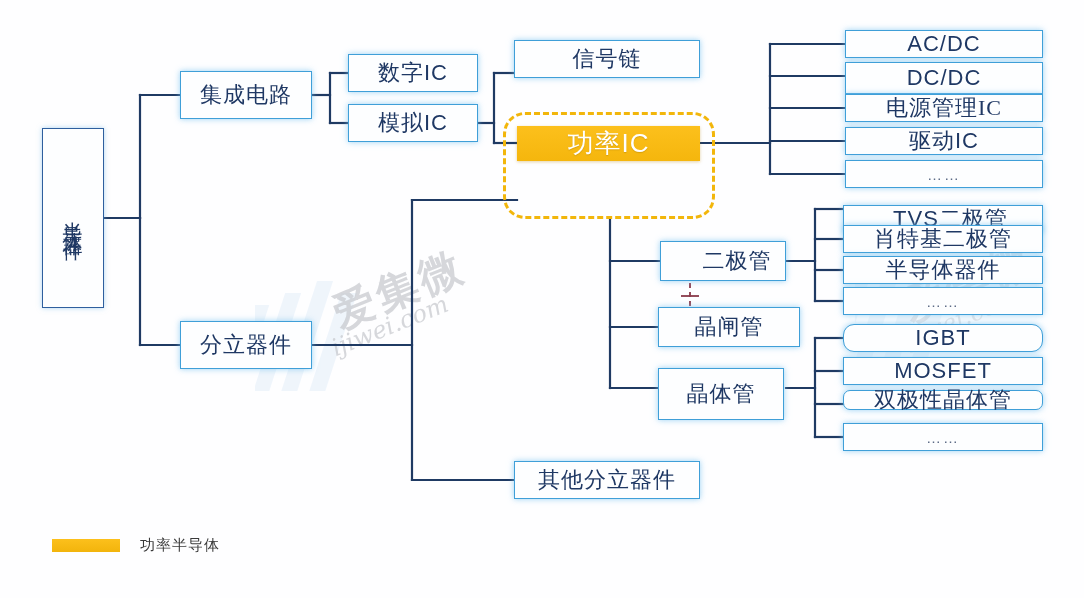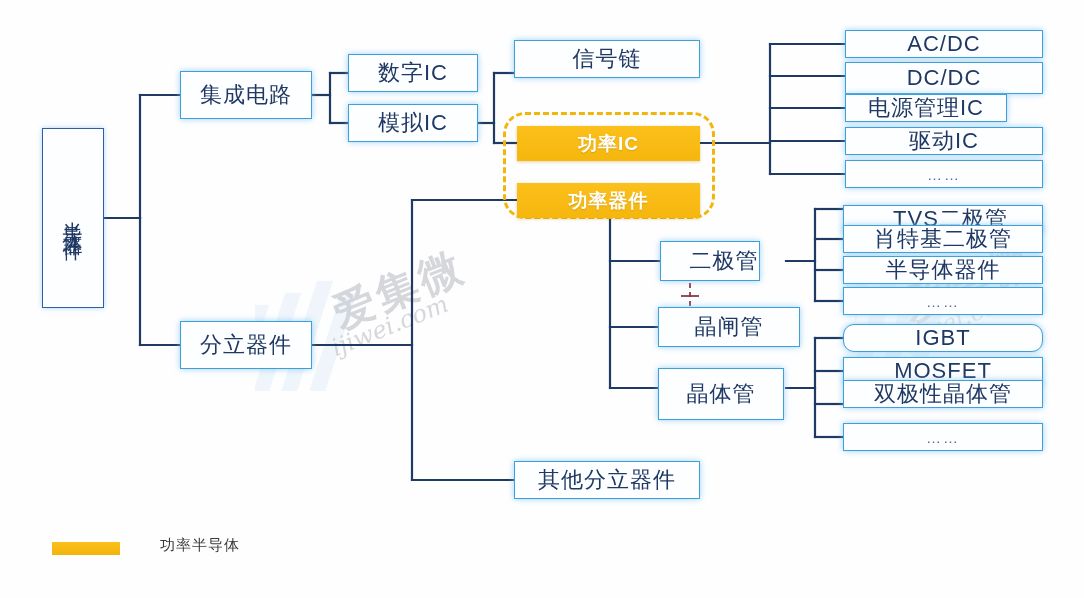--- a/index.html
+++ b/index.html
@@ -84,43 +84,43 @@
   }
   .node.dots {
     color: #5d6b86;
     font-size: 15px;
     letter-spacing: 2px;
   }
   .node.orange {
     background: linear-gradient(180deg, #fcc01c 0%, #f5b60d 100%);
     border: none;
     color: #ffffff;
-    font-weight: bold;
-    font-size: 19px;
+    font-weight: normal;
+    font-size: 26px;
     letter-spacing: 1px;
     box-shadow: 0 1px 3px rgba(180,130,0,.35);
     text-shadow: 0 1px 1px rgba(190,140,10,.55);
     text-align: right;
   }
   .dashgroup {
     position: absolute;
     box-sizing: border-box;
     border: 3px dashed #f2b60b;
     border-radius: 22px;
     background: transparent;
   }
 
   
   #legend {
     position: absolute;
     left: 52px;
     top: 536px;
     display: flex;
-    align-items: flex-end;
-    gap: 40px;
+    align-items: center;
+    gap: 20px;
   }
   #legend .swatch {
     width: 68px;
     height: 13px;
     background: linear-gradient(180deg, #fcc01c 0%, #f2b40c 100%);
   }
   #legend .lbl {
     color: #3a3a3a;
     font-size: 15px;
     letter-spacing: 1px;
@@ -219,42 +219,41 @@
   <div class="node lite" style="left:180px; top:71px; width:132px; height:48px;">集成电路</div>
   <div class="node lite" style="left:180px; top:321px; width:132px; height:48px;">分立器件</div>
 
   <div class="node lite" style="left:348px; top:54px; width:130px; height:38px;">数字IC</div>
   <div class="node lite" style="left:348px; top:104px; width:130px; height:38px;">模拟IC</div>
 
   <div class="node lite" style="left:514px; top:40px; width:186px; height:38px;">信号链</div>
 
   <div class="dashgroup" style="left:503px; top:112px; width:212px; height:107px;"></div>
   <div class="node orange" style="left:517px; top:126px; width:183px; height:35px;">功率IC</div>
-  <div class="node orange" style="left:517px; top:183px; width:183px; height:35px;">功率器件</div>
 
   <div class="node lite" style="left:514px; top:461px; width:186px; height:38px;">其他分立器件</div>
 
-  <div class="node lite" style="left:660px; top:241px; width:100px; height:40px;padding-left:28px;">二极管</div>
+  <div class="node lite" style="left:660px; top:241px; width:126px; height:40px;padding-left:28px;">二极管</div>
   <div class="node lite" style="left:658px; top:307px; width:142px; height:40px;">晶闸管</div>
   <div class="node lite" style="left:658px; top:368px; width:126px; height:52px;">晶体管</div>
 
   <div class="node lite" style="left:845px; top:30px; width:198px; height:28px;">AC/DC</div>
   <div class="node lite" style="left:845px; top:62px; width:198px; height:32px;">DC/DC</div>
-  <div class="node lite" style="left:845px; top:94px; width:162px; height:28px;">电源管理IC</div>
+  <div class="node lite" style="left:845px; top:94px; width:198px; height:28px;font-family:Liberation Serif, serif;">电源管理IC</div>
   <div class="node lite" style="left:845px; top:127px; width:198px; height:28px;">驱动IC</div>
   <div class="node lite dots" style="left:845px; top:160px; width:198px; height:28px;">……</div>
 
   <div class="node lite" style="left:843px; top:205px; width:200px; height:28px;padding-left:15px;">TVS二极管</div>
   <div class="node lite" style="left:843px; top:225px; width:200px; height:28px;">肖特基二极管</div>
   <div class="node lite" style="left:843px; top:256px; width:200px; height:28px;">半导体器件</div>
   <div class="node lite dots" style="left:843px; top:287px; width:200px; height:28px;">……</div>
 
   <div class="node lite" style="left:843px; top:324px; width:200px; height:28px;border-radius:11px;">IGBT</div>
   <div class="node lite" style="left:843px; top:357px; width:200px; height:28px;">MOSFET</div>
-  <div class="node lite" style="left:843px; top:380px; width:200px; height:28px;">双极性晶体管</div>
+  <div class="node lite" style="left:843px; top:390px; width:200px; height:20px;border-radius:7px;">双极性晶体管</div>
   <div class="node lite dots" style="left:843px; top:423px; width:200px; height:28px;">……</div>
 
   <div id="legend">
     <div class="swatch"></div>
     <div class="lbl">功率半导体</div>
   </div>
 
 </div>
 
 </body></html>

